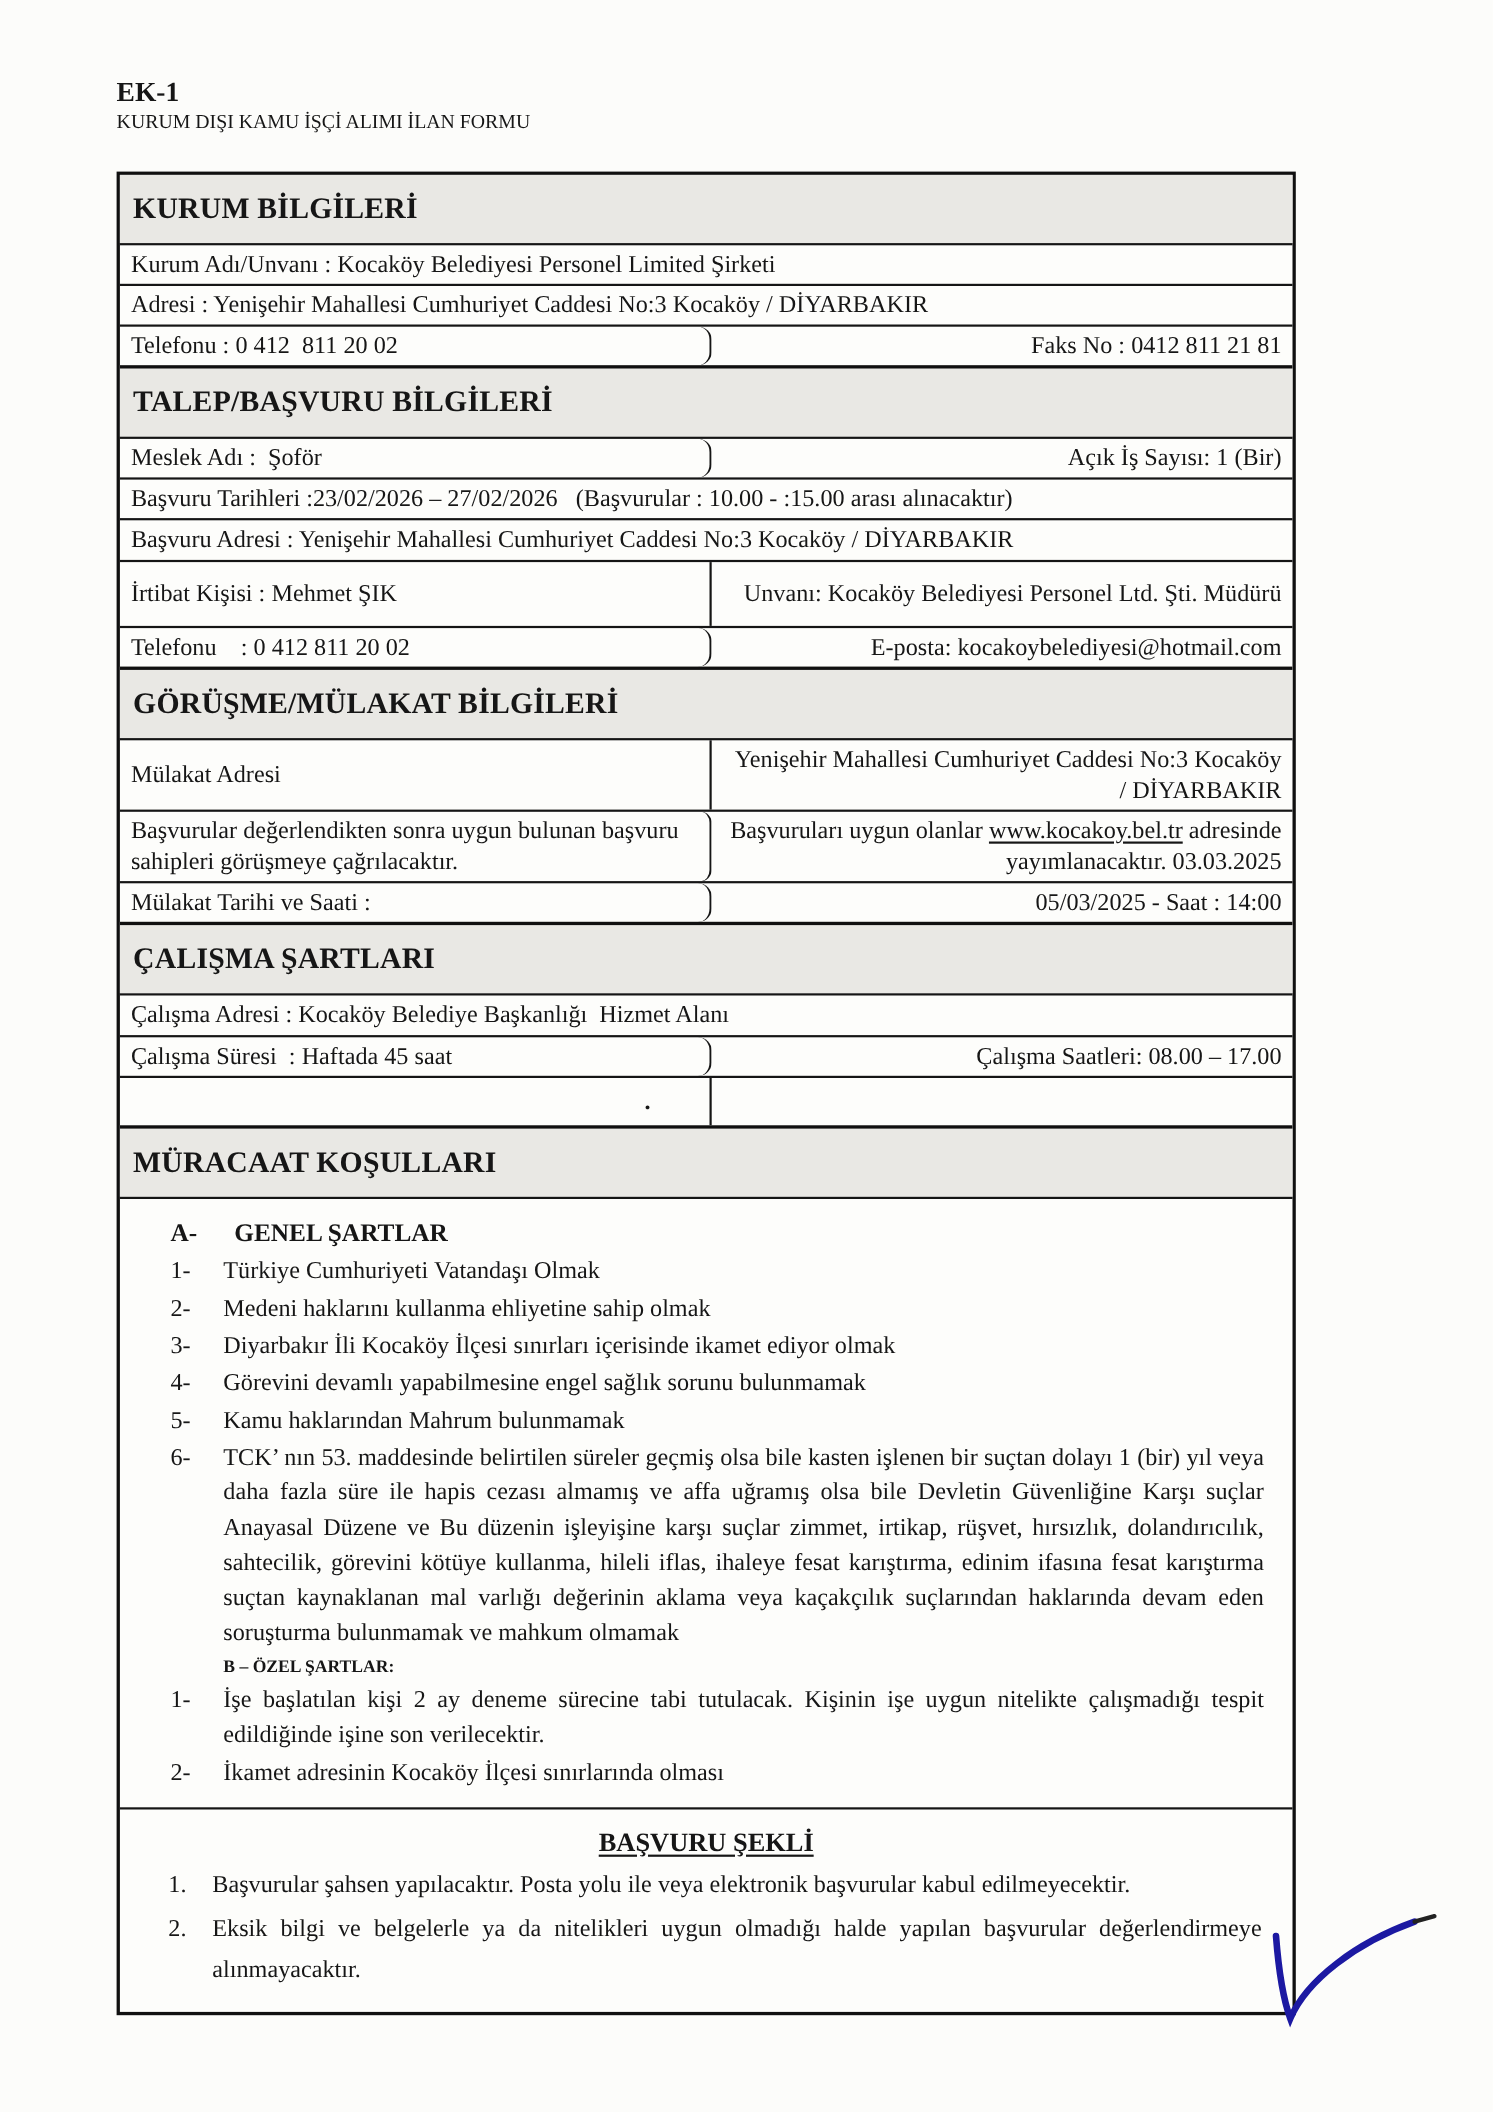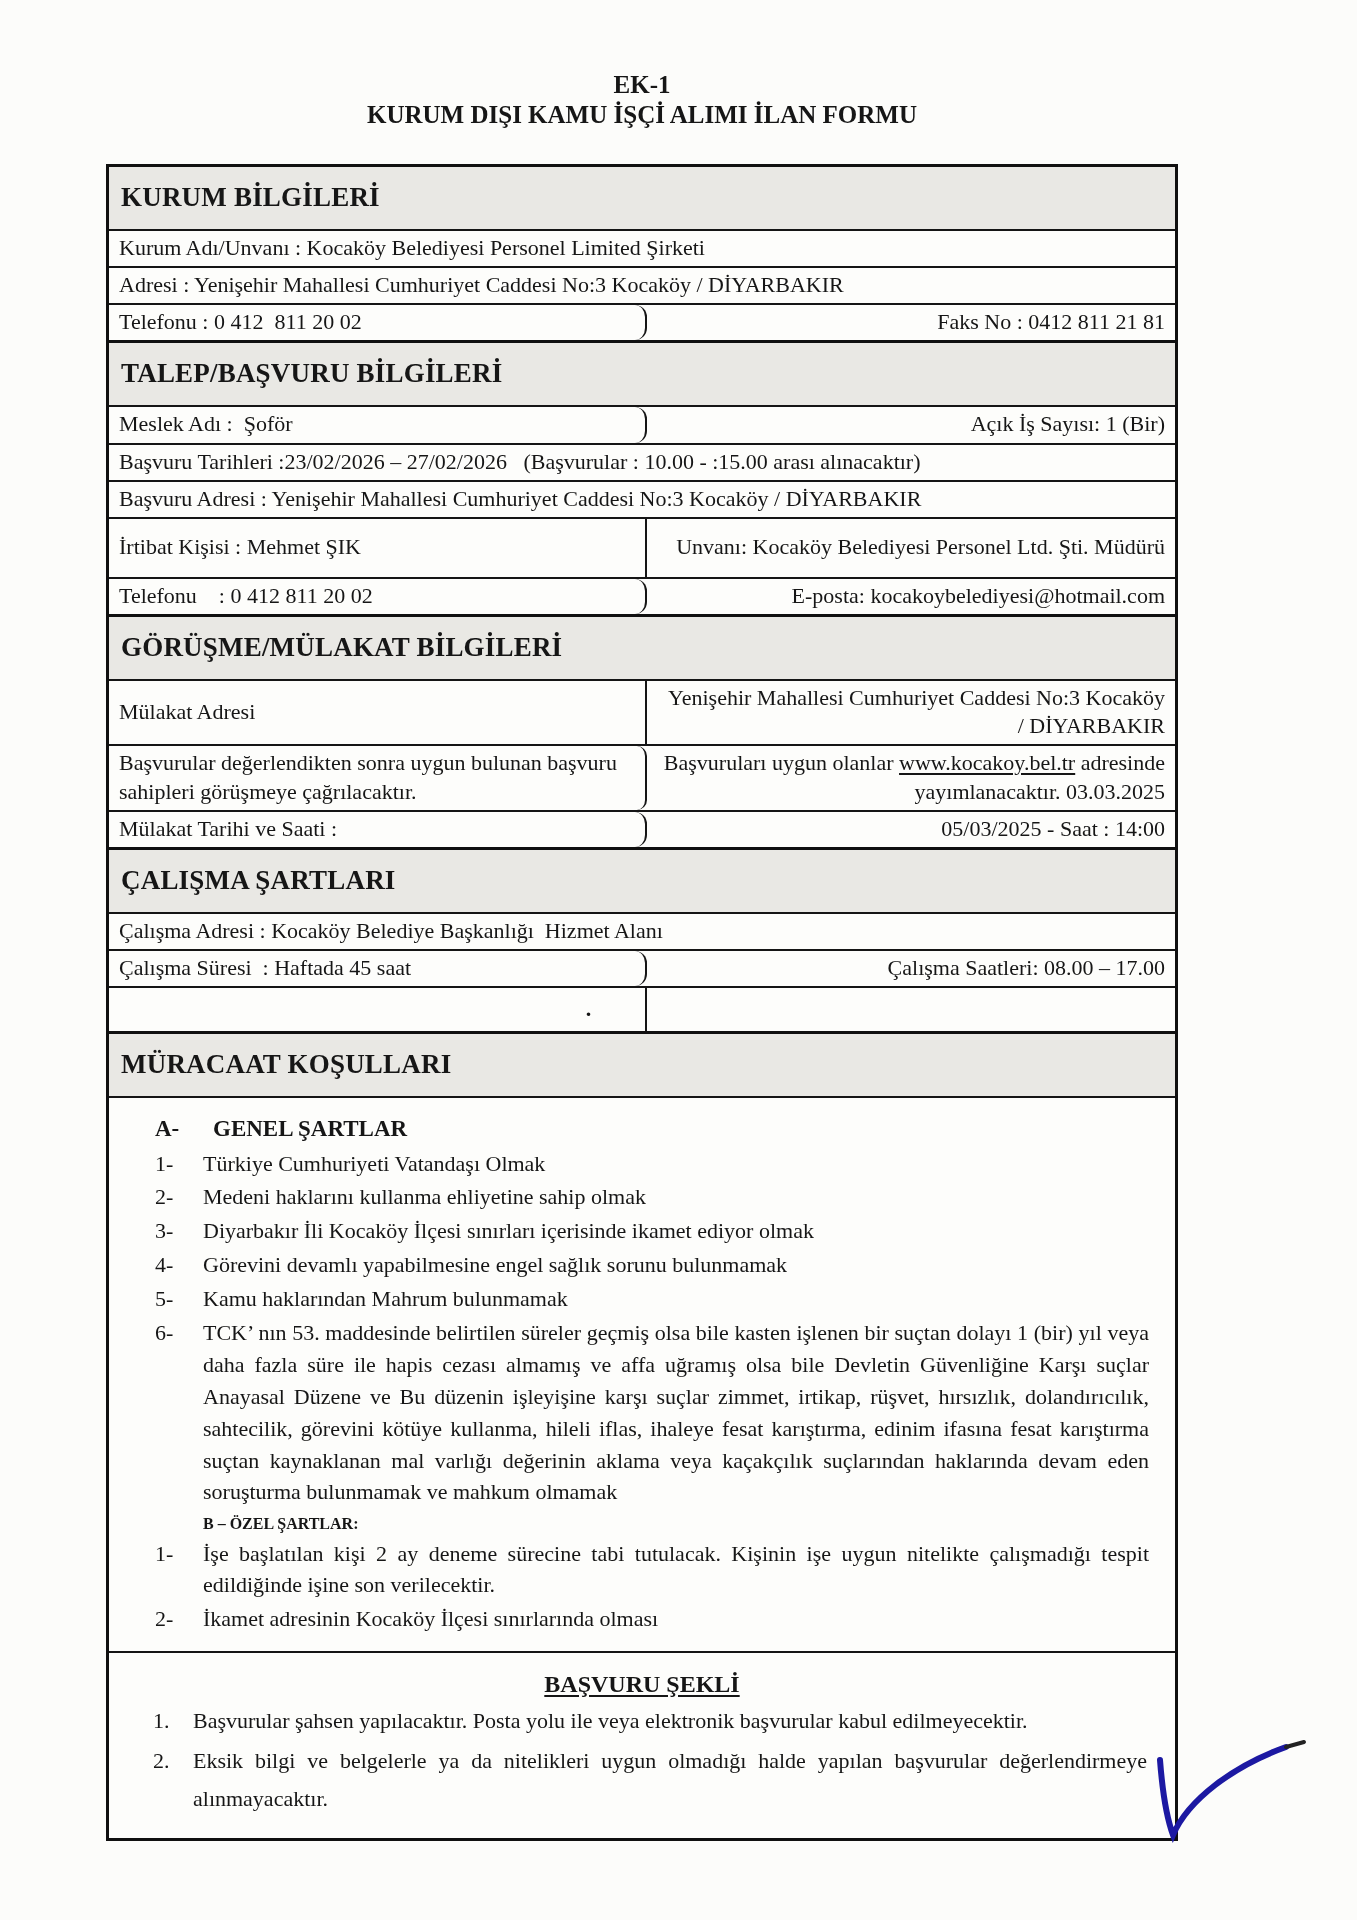--- a/index.html
+++ b/index.html
@@ -3,23 +3,23 @@
 <meta charset="utf-8">
 <style>
   html,body{margin:0;padding:0;}
   body{
     width:1357px;height:1920px;position:relative;
     background:#fcfcfa;
     font-family:"Liberation Serif","DejaVu Serif",serif;
     color:#161616;
     -webkit-font-smoothing:antialiased;
   }
-  .titleblock{width:1072px;margin:70px 0 0 106px;text-align:center;}
+  .titleblock{width:1072px;margin:70px 0 0 106px;}
   .t1{font-weight:bold;font-size:25px;line-height:1.2;}
-  .t2{font-weight:bold;font-size:25px;line-height:1.2;}
+  .t2{font-weight:normal;font-size:18px;line-height:1.2;}
 
   .tbl{
     width:1072px;margin:34px 0 0 106px;
     border:3px solid #101010;
     box-sizing:border-box;
     background:#fdfdfb;
   }
   .row{border-top:2px solid #151515;display:flex;box-sizing:border-box;}
   .row:first-child{border-top:none;}
   .sec{

